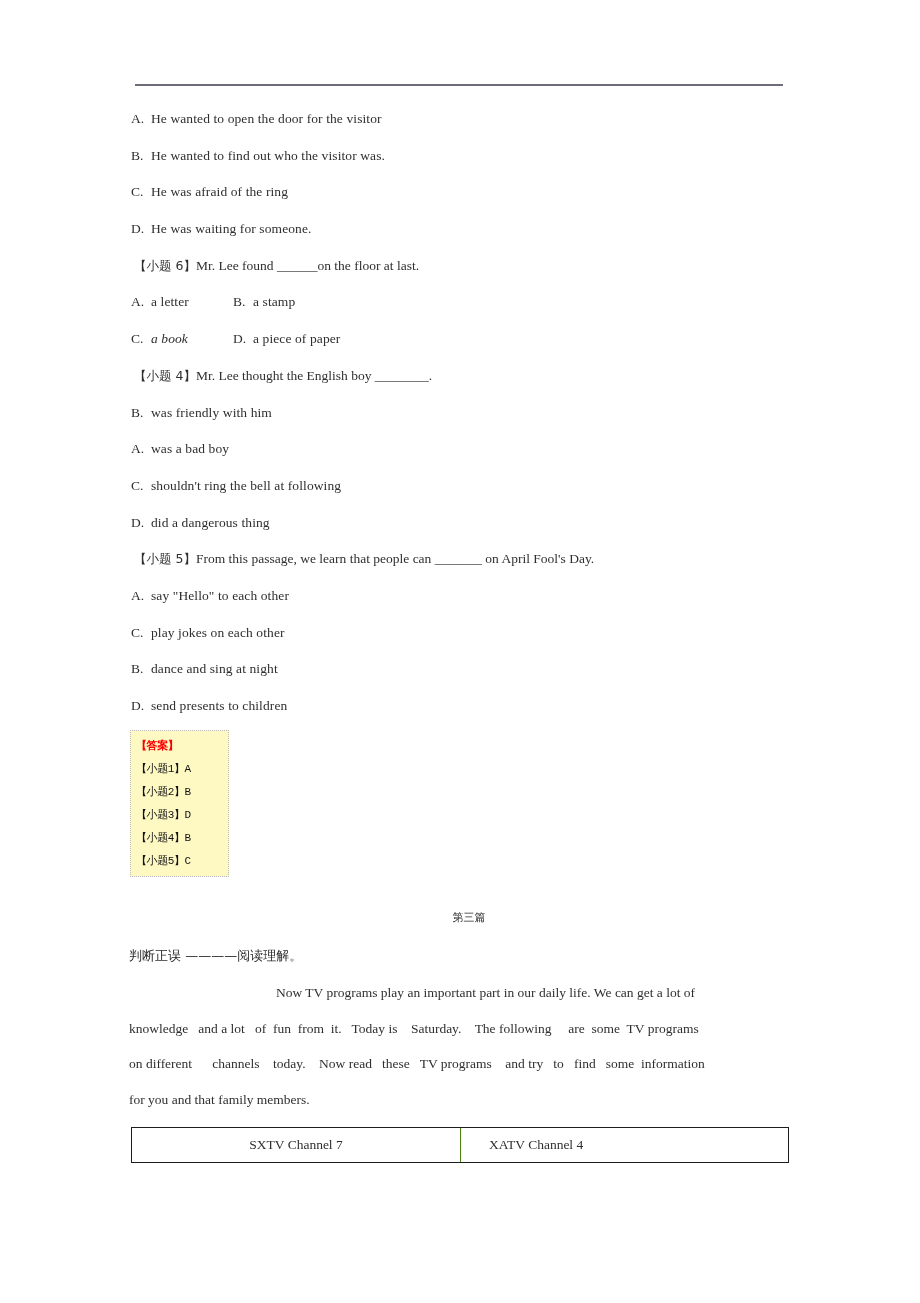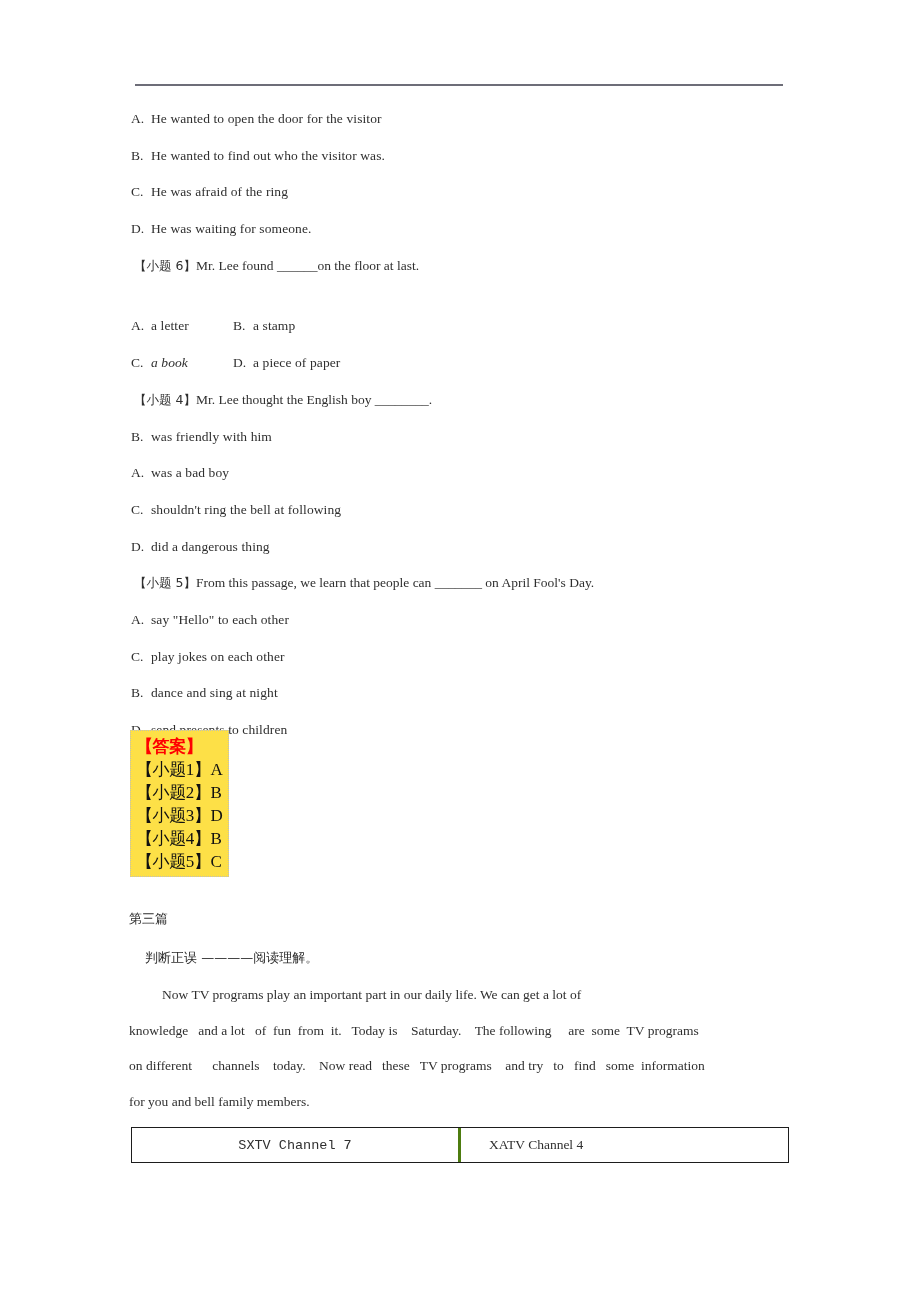--- a/index.html
+++ b/index.html
@@ -61,23 +61,23 @@
   }
 
   
   .answer-box {
     position: absolute;
     left: 130px;
     top: 730px;
     width: 88px;
     padding: 4px 4px 3px 5px;
     border: 1px dotted #bdbdbd;
-    background: #fde047;
-    font-family: Liberation Serif, serif;
-    font-size: 17px;
+    background: #fef9c3;
+    font-family: Liberation Mono, monospace;
+    font-size: 11px;
     line-height: 23px;
     color: #1a1a1a;
     white-space: nowrap;
   }
   .answer-title {
     color: #ff0000;
     font-weight: 700;
     letter-spacing: -0.4px;
   }
   .answer-row {
@@ -87,43 +87,44 @@
 
   
   .sec3 {
     position: absolute;
     left: 129px;
     top: 912px;
     width: 680px;
   }
   .sec-title {
     font-family: "DejaVu Sans", "Liberation Sans", sans-serif;
-    font-size: 13px;
+    font-size: 11px;
     line-height: 1;
     margin: 0 0 26px 0;
     color: #2b2b2b;
+    text-align: center;
   }
   .sec-sub {
     font-family: "DejaVu Sans", "Liberation Sans", sans-serif;
     font-size: 13px;
     line-height: 1;
-    margin: 0 0 24px 16px;
+    margin: 0 0 24px 0;
     color: #2b2b2b;
   }
   .passage {
     font-size: 13.5px;
     color: #2f2f2f;
     margin: 0;
   }
   .p-line {
     line-height: 1;
     margin: 0 0 22px 0;
     white-space: pre;
   }
-  .p-line.first { padding-left: 33px; }
+  .p-line.first { padding-left: 33px; text-align: center; }
 
   
   .tv-table {
     position: absolute;
     left: 131px;
     top: 1127px;
     width: 658px;
     height: 36px;
     border: 1px solid #1d1d1d;
     display: flex;
@@ -133,23 +134,22 @@
   .tv-cell {
     display: flex;
     align-items: center;
     box-sizing: border-box;
     font-size: 13.5px;
     color: #2f2f2f;
     padding-left: 0;
   }
   .tv-cell.left {
     width: 329px;
-    border-right: 3px solid #4d7c0f;
+    border-right: 1px solid #4d7c0f;
     justify-content: center;
-    font-family: Liberation Mono, monospace;
   }
   .tv-cell.right {
     flex: 1;
     padding-left: 28px;
   }
 </style>
 </head>
 <body>
 
 <div class="page">
@@ -157,21 +157,21 @@
   <div class="top-rule"></div>
 
   <div class="content">
 
     <div class="opt-line"><span class="opt-letter">A.</span><span>He wanted to open the door for the visitor</span></div>
     <div class="opt-line"><span class="opt-letter">B.</span><span>He wanted to find out who the visitor was.</span></div>
     <div class="opt-line"><span class="opt-letter">C.</span><span>He was afraid of the ring</span></div>
     <div class="opt-line"><span class="opt-letter">D.</span><span>He was waiting for someone.</span></div>
 
     <div class="q-line"><span class="cjk">【小题 6】</span><span>Mr. Lee found ______on the floor at last.</span></div>
-    <div class="opt-line"><span class="opt-letter">A.</span><span style="display:inline-block;width:82px;margin-top:24px;">a letter</span><span class="opt-letter">B.</span><span>a stamp</span></div>
+    <div class="opt-line"><span class="opt-letter">A.</span><span style="display:inline-block;width:82px;">a letter</span><span class="opt-letter">B.</span><span>a stamp</span></div>
     <div class="opt-line"><span class="opt-letter">C.</span><span style="display:inline-block;width:82px;font-style:italic;">a book</span><span class="opt-letter">D.</span><span>a piece of paper</span></div>
 
     <div class="q-line"><span class="cjk">【小题 4】</span><span>Mr. Lee thought the English boy ________.</span></div>
     <div class="opt-line"><span class="opt-letter">B.</span><span>was friendly with him</span></div>
     <div class="opt-line"><span class="opt-letter">A.</span><span>was a bad boy</span></div>
     <div class="opt-line"><span class="opt-letter">C.</span><span>shouldn't ring the bell at following</span></div>
     <div class="opt-line"><span class="opt-letter">D.</span><span>did a dangerous thing</span></div>
 
     <div class="q-line"><span class="cjk">【小题 5】</span><span>From this passage, we learn that people can _______ on April Fool's Day.</span></div>
     <div class="opt-line"><span class="opt-letter">A.</span><span>say "Hello" to each other</span></div>
@@ -190,21 +190,21 @@
     <div class="answer-row">【小题5】C</div>
   </div>
 
   <div class="sec3">
     <div class="sec-title">第三篇</div>
     <div class="sec-sub">判断正误 ————阅读理解。</div>
     <div class="passage">
       <div class="p-line first">Now TV programs play an important part in our daily life. We can get a lot of</div>
       <div class="p-line">knowledge   and a lot   of  fun  from  it.   Today is    Saturday.    The following     are  some  TV programs</div>
       <div class="p-line">on different      channels    today.    Now read   these   TV programs    and try   to   find   some  information</div>
-      <div class="p-line">for you and bell family members.</div>
+      <div class="p-line">for you and that family members.</div>
     </div>
   </div>
 
   <div class="tv-table">
     <div class="tv-cell left">SXTV Channel 7</div>
     <div class="tv-cell right">XATV Channel 4</div>
   </div>
 
 </div>
 

